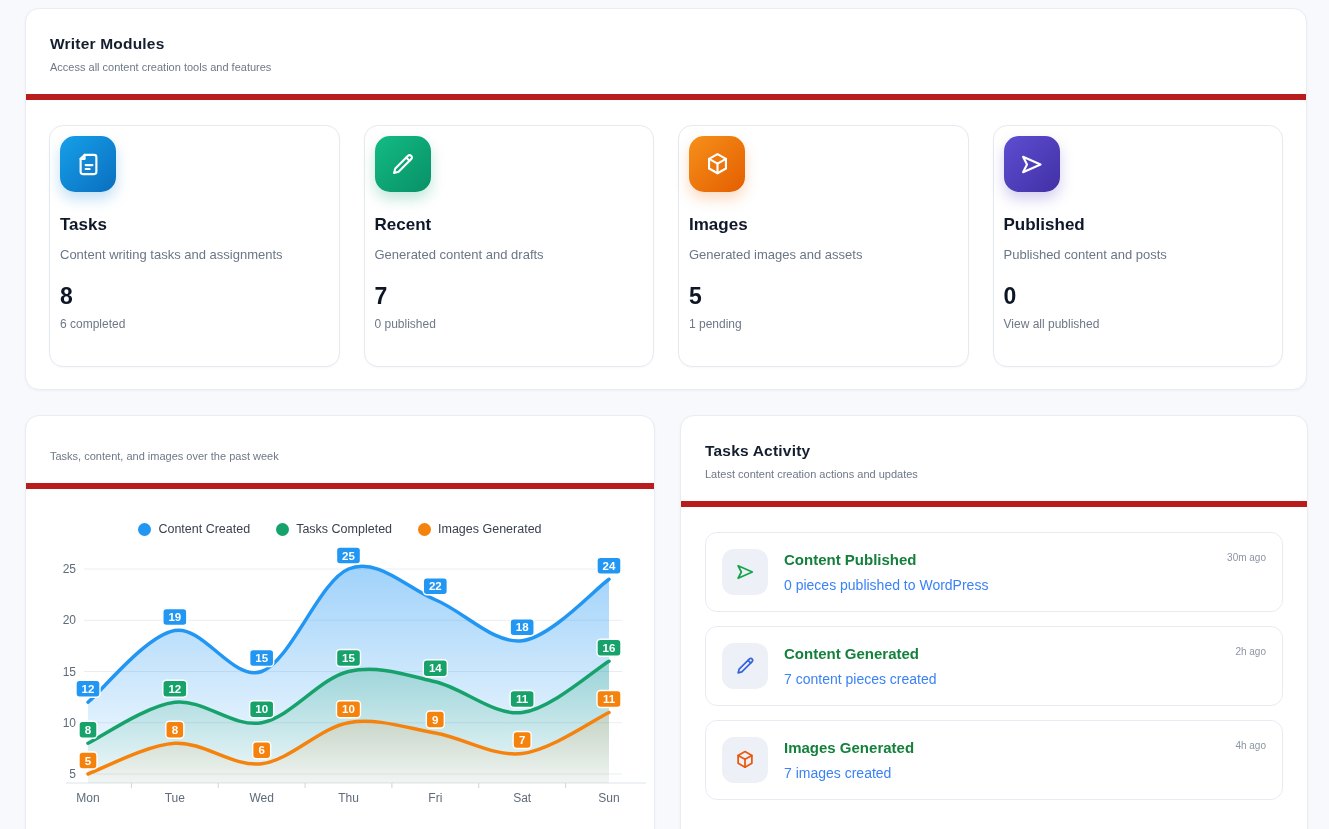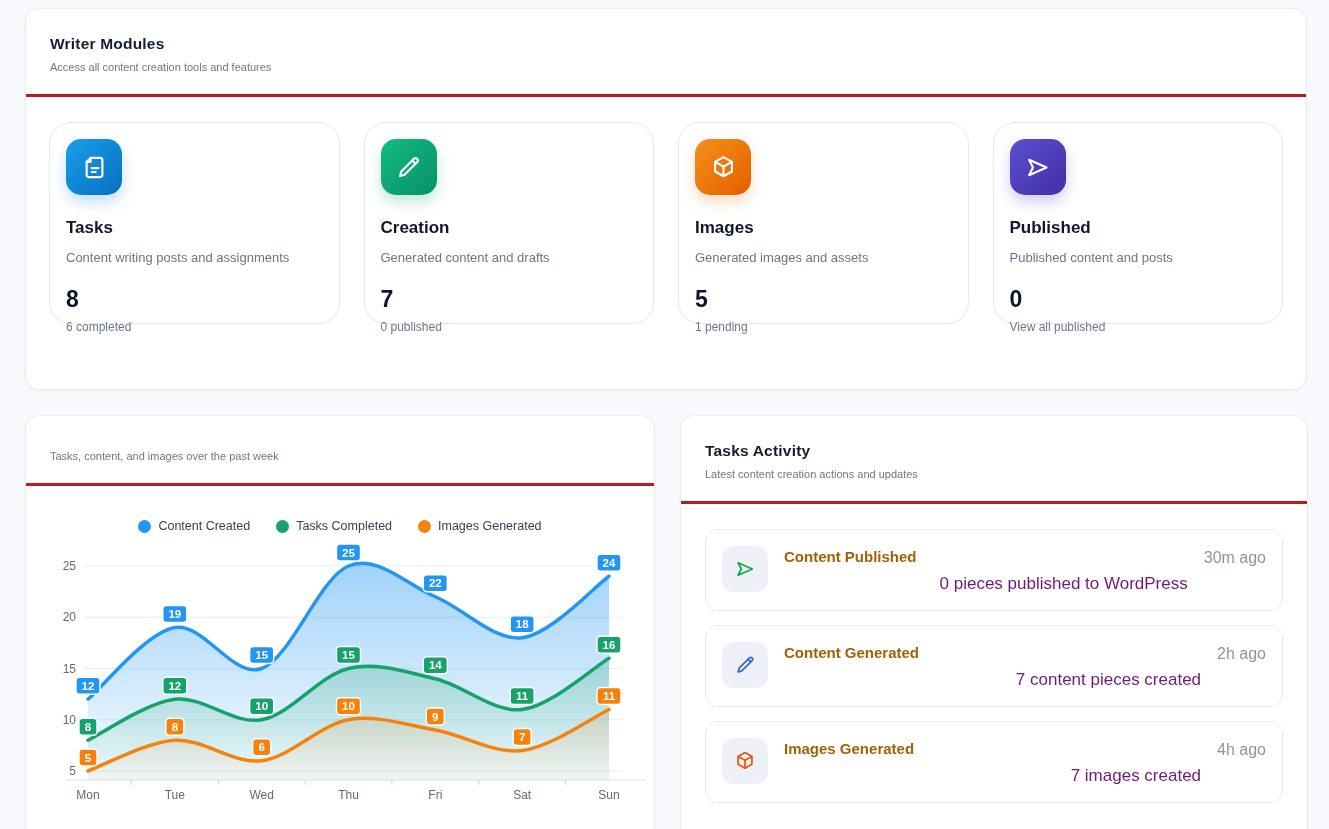--- a/index.html
+++ b/index.html
@@ -14,32 +14,32 @@
     position:absolute;
     background:#fff;
     border:1px solid #e8edf3;
     border-radius:14px;
     box-shadow:0 1px 3px rgba(16,24,40,.04);
   }
   #modules-panel { left:25px; top:8px; width:1282px; height:382px; }
   #chart-panel   { left:25px; top:415px; width:630px; height:520px; }
   #activity-panel{ left:680px; top:415px; width:628px; height:520px; }
 
-  .panel-header { padding:26px 24px 21px 24px; border-bottom:3px solid #b91c1c; }
+  .panel-header { padding:26px 24px 21px 24px; border-bottom:6px solid #b91c1c; }
   .panel-title { font-size:15.5px; font-weight:700; color:#141e2e; letter-spacing:.2px; }
   .panel-sub { font-size:11px; color:#6e7887; margin-top:8px; }
 
   
   .cards-row { display:flex; gap:24px; padding:25px 23px; }
   .module-card {
-    width:291px; height:202px;
+    width:291px; height:242px;
     background:#fff;
     border:1px solid #e5eaf1;
-    border-radius:22px;
-    padding:16px;
+    border-radius:14px;
+    padding:10px;
     cursor:pointer;
     box-shadow:0 1px 2px rgba(16,24,40,.03);
   }
   .icon-tile {
     width:56px; height:56px; border-radius:15px;
     display:flex; align-items:center; justify-content:center;
     color:#fff;
   }
   .tile-blue   { background:linear-gradient(135deg,#16a0e8,#0a6ec0); box-shadow:0 7px 14px rgba(13,133,211,.25); }
   .tile-green  { background:linear-gradient(135deg,#13bb83,#089067); box-shadow:0 7px 14px rgba(10,160,110,.25); }
@@ -69,23 +69,23 @@
     padding:16px; display:flex; gap:16px; background:#fff; cursor:pointer;
   }
   .act-icon {
     width:46px; height:46px; border-radius:12px; background:#edf1f7;
     display:flex; align-items:center; justify-content:center; flex-shrink:0;
   }
   .ic-green { color:#16a34a; }
   .ic-blue  { color:#3565dd; }
   .ic-orange{ color:#ea580c; }
   .act-main { flex:1; padding-top:2px; }
-  .act-title { font-size:15px; font-weight:700; color:#a16207; }
-  .act-desc { margin-top:9px; font-size:17px; color:#701a75;text-align:right; }
-  .act-time { font-size:16px; color:#8b95a6; padding-top:3px; }
+  .act-title { font-size:15px; font-weight:700; color:#15803d; }
+  .act-desc { margin-top:9px; font-size:14px; color:#3b82f6; }
+  .act-time { font-size:10px; color:#8b95a6; padding-top:3px; }
 </style>
 </head>
 <body>
 
 <section class="panel" id="modules-panel">
   <div class="panel-header">
     <div class="panel-title">Writer Modules</div>
     <div class="panel-sub">Access all content creation tools and features</div>
   </div>
   <div class="cards-row">
@@ -93,33 +93,33 @@
     <div class="module-card">
       <div class="icon-tile tile-blue">
         <svg width="27" height="27" viewBox="0 0 24 24" fill="none" stroke="currentColor" stroke-width="1.9" stroke-linecap="round" stroke-linejoin="round">
           <path d="M8.5 3.5 5 7v11.5a2 2 0 0 0 2 2h10a2 2 0 0 0 2-2v-13a2 2 0 0 0-2-2z"></path>
           <path d="M8.5 3.5V7H5"></path>
           <path d="M9.5 12.5h6"></path>
             <path d="M9.5 16h3.5"></path>
         </svg>
       </div>
       <div class="module-title">Tasks</div>
-      <div class="module-desc">Content writing posts and assignments</div>
+      <div class="module-desc">Content writing tasks and assignments</div>
       <div class="module-count">8</div>
       <div class="module-sub">6 completed</div>
     </div>
 
     <div class="module-card">
       <div class="icon-tile tile-green">
         <svg width="27" height="27" viewBox="0 0 24 24" fill="none" stroke="currentColor" stroke-width="1.9" stroke-linecap="round" stroke-linejoin="round">
           <path d="M4.5 19.5l1.1-4L16.9 4.2a1.9 1.9 0 0 1 2.7 0l.2.2a1.9 1.9 0 0 1 0 2.7L8.5 18.4l-4 1.1z"></path>
           <path d="M15.3 5.8l2.9 2.9"></path>
         </svg>
       </div>
-      <div class="module-title">Creation</div>
+      <div class="module-title">Recent</div>
       <div class="module-desc">Generated content and drafts</div>
       <div class="module-count">7</div>
       <div class="module-sub">0 published</div>
     </div>
 
     <div class="module-card">
       <div class="icon-tile tile-orange">
         <svg width="27" height="27" viewBox="0 0 24 24" fill="none" stroke="currentColor" stroke-width="1.9" stroke-linecap="round" stroke-linejoin="round">
           <path d="M12 2.8 19.5 7v8.6L12 19.8 4.5 15.6V7z"></path>
           <path d="M4.5 7 12 11.2 19.5 7"></path>

